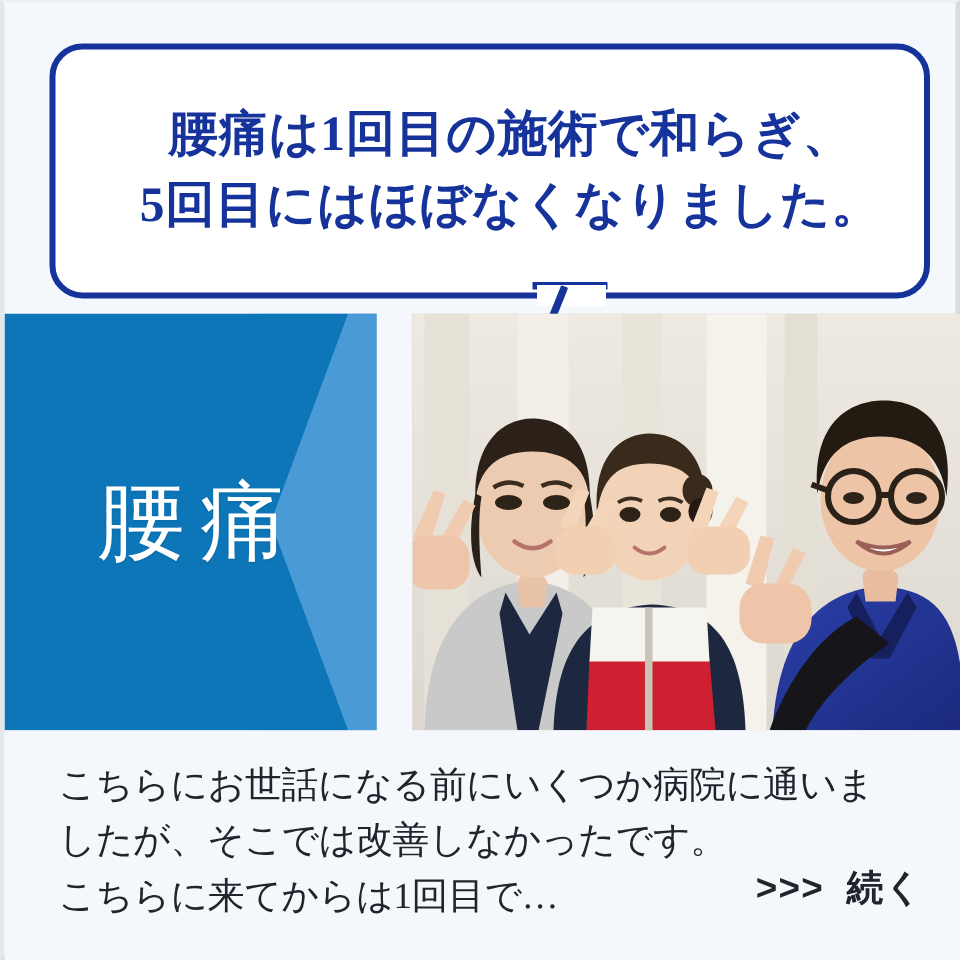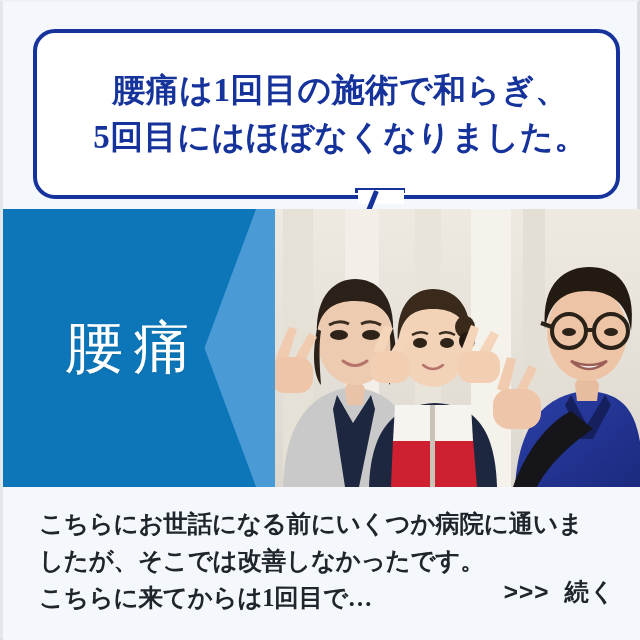--- a/index.html
+++ b/index.html
@@ -74,21 +74,20 @@
     position:absolute;
     left:0;top:207px;
     width:640px;height:278px;
     overflow:hidden;
   }
   .banner{
     position:absolute;left:0;top:0;
     width:248px;height:278px;
     background:#0d76b8;
     overflow:hidden;
-    padding-left:24px;
   }
   
   .chevron-light{
     position:absolute;
     right:0;top:0;
     width:86px;height:278px;
     background:#4a9ad6;
     clip-path:polygon(100% 0%, 100% 100%, 12% 100%, 12% 0%);
   }
   .chevron-dark{
@@ -126,21 +125,21 @@
     left:0;top:485px;
     width:640px;height:155px;
     background:#f4f7fb;
   }
   .caption-text{
     position:absolute;
     left:36px;top:18px;
     width:572px;
     color:#20252b;
     font-family:"Liberation Serif",serif;
-    font-weight:bold;
+    font-weight:normal;
     font-size:24.5px;
     line-height:1.52;
     white-space:pre-line;
     letter-spacing:-0.2px;
   }
   .more{
     position:absolute;
     right:28px;bottom:34px;
     color:#20252b;
     font-family:Liberation Mono, monospace;

